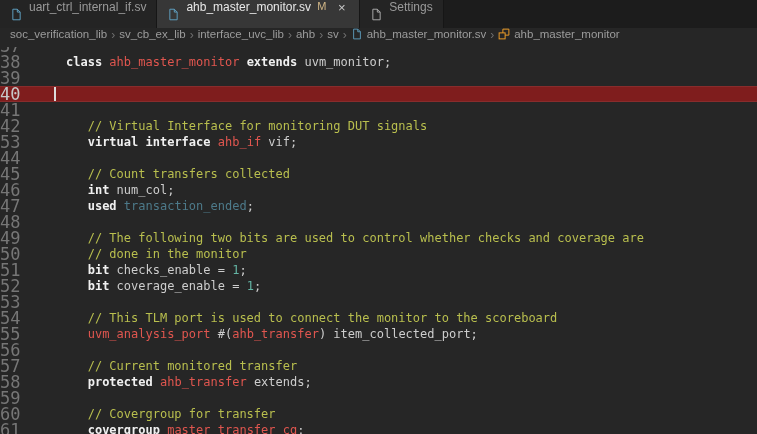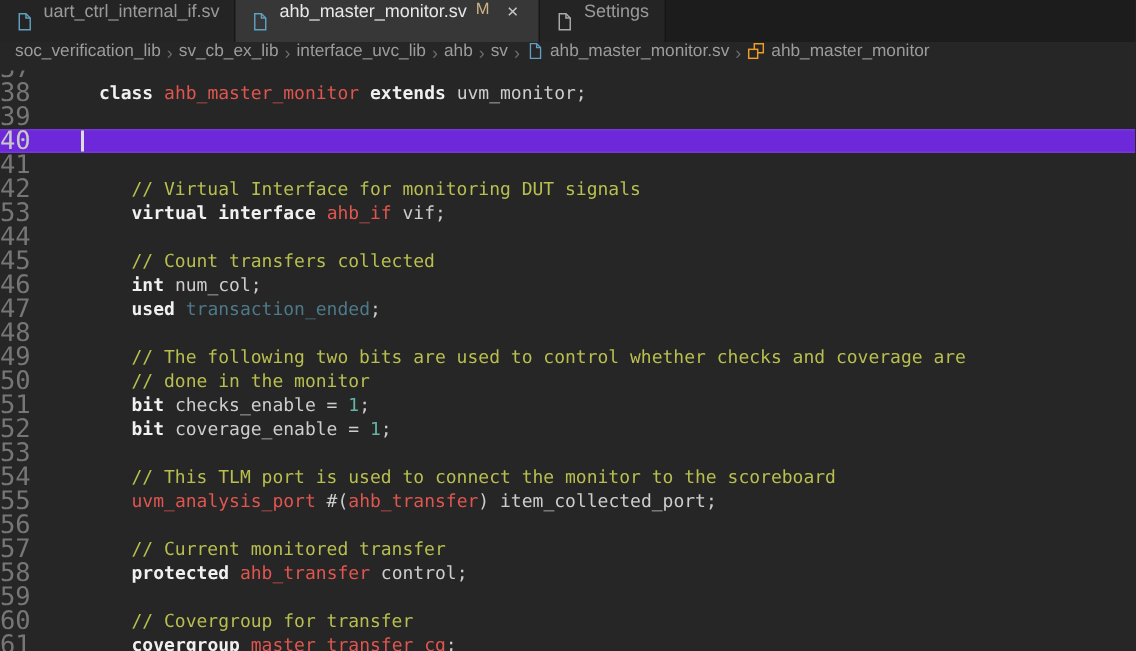--- a/index.html
+++ b/index.html
@@ -37,21 +37,21 @@
   .editor{position:relative;height:387px;overflow:hidden;background:var(--editor-bg,#262626)}
   .lines{margin-top:-9px}
   .line{
     display:flex;height:16px;line-height:16px;box-sizing:border-box;
     font-family:"DejaVu Sans Mono","Liberation Mono",monospace;
     font-size:12px;white-space:pre;
   }
   .ln{flex:0 0 38px;text-align:left;color:var(--line-number,#767676);font-size:17px;cursor:pointer}
   .code{position:relative;padding-left:28px;color:var(--plain,#cdcdcd);flex:1}
   .line.current{
-    background:#6d28d9;
+    background:#7f1d1d;
     box-shadow:inset 0 1px 0 rgba(255,255,255,.07), inset 0 -1px 0 rgba(255,255,255,.07);
   }
   .line.current .ln{color:var(--line-number-active,#c8c8c8)}
   .cursor{position:absolute;left:16px;top:1px;width:2px;height:14px;background:#dcdcdc}
   .tk-kw{color:var(--keyword,#f0f0f0);font-weight:bold}
   .tk-pl{color:var(--plain,#cdcdcd)}
   .tk-ty{color:var(--type,#e0564f)}
   .tk-cm{color:var(--comment,#b9bf4e);}
   .tk-nu{color:var(--number,#64b5a5)}
   .tk-ev{color:var(--event,#4d7a8a)}
@@ -154,18 +154,18 @@
       <div class="line"><span class="ln">48</span><span class="code"></span></div>
       <div class="line"><span class="ln">49</span><span class="code"><span class="tk-cm">   // The following two bits are used to control whether checks and coverage are</span></span></div>
       <div class="line"><span class="ln">50</span><span class="code"><span class="tk-cm">   // done in the monitor</span></span></div>
       <div class="line"><span class="ln">51</span><span class="code"><span class="tk-pl">   </span><span class="tk-kw">bit</span><span class="tk-pl"> checks_enable = </span><span class="tk-nu">1</span><span class="tk-pl">;</span></span></div>
       <div class="line"><span class="ln">52</span><span class="code"><span class="tk-pl">   </span><span class="tk-kw">bit</span><span class="tk-pl"> coverage_enable = </span><span class="tk-nu">1</span><span class="tk-pl">;</span></span></div>
       <div class="line"><span class="ln">53</span><span class="code"></span></div>
       <div class="line"><span class="ln">54</span><span class="code"><span class="tk-cm">   // This TLM port is used to connect the monitor to the scoreboard</span></span></div>
       <div class="line"><span class="ln">55</span><span class="code"><span class="tk-pl">   </span><span class="tk-ty">uvm_analysis_port</span><span class="tk-pl"> #(</span><span class="tk-ty">ahb_transfer</span><span class="tk-pl">) item_collected_port;</span></span></div>
       <div class="line"><span class="ln">56</span><span class="code"></span></div>
       <div class="line"><span class="ln">57</span><span class="code"><span class="tk-cm">   // Current monitored transfer</span></span></div>
-      <div class="line"><span class="ln">58</span><span class="code"><span class="tk-pl">   </span><span class="tk-kw">protected</span><span class="tk-pl"> </span><span class="tk-ty">ahb_transfer</span><span class="tk-pl"> control;</span></span></div>
+      <div class="line"><span class="ln">58</span><span class="code"><span class="tk-pl">   </span><span class="tk-kw">protected</span><span class="tk-pl"> </span><span class="tk-ty">ahb_transfer</span><span class="tk-pl"> extends;</span></span></div>
       <div class="line"><span class="ln">59</span><span class="code"></span></div>
       <div class="line"><span class="ln">60</span><span class="code"><span class="tk-cm">   // Covergroup for transfer</span></span></div>
       <div class="line"><span class="ln">61</span><span class="code"><span class="tk-pl">   </span><span class="tk-kw">covergroup</span><span class="tk-pl"> </span><span class="tk-ty">master_transfer_cg</span><span class="tk-pl">;</span></span></div>
     </div>
 </div>
 
 </body></html>

